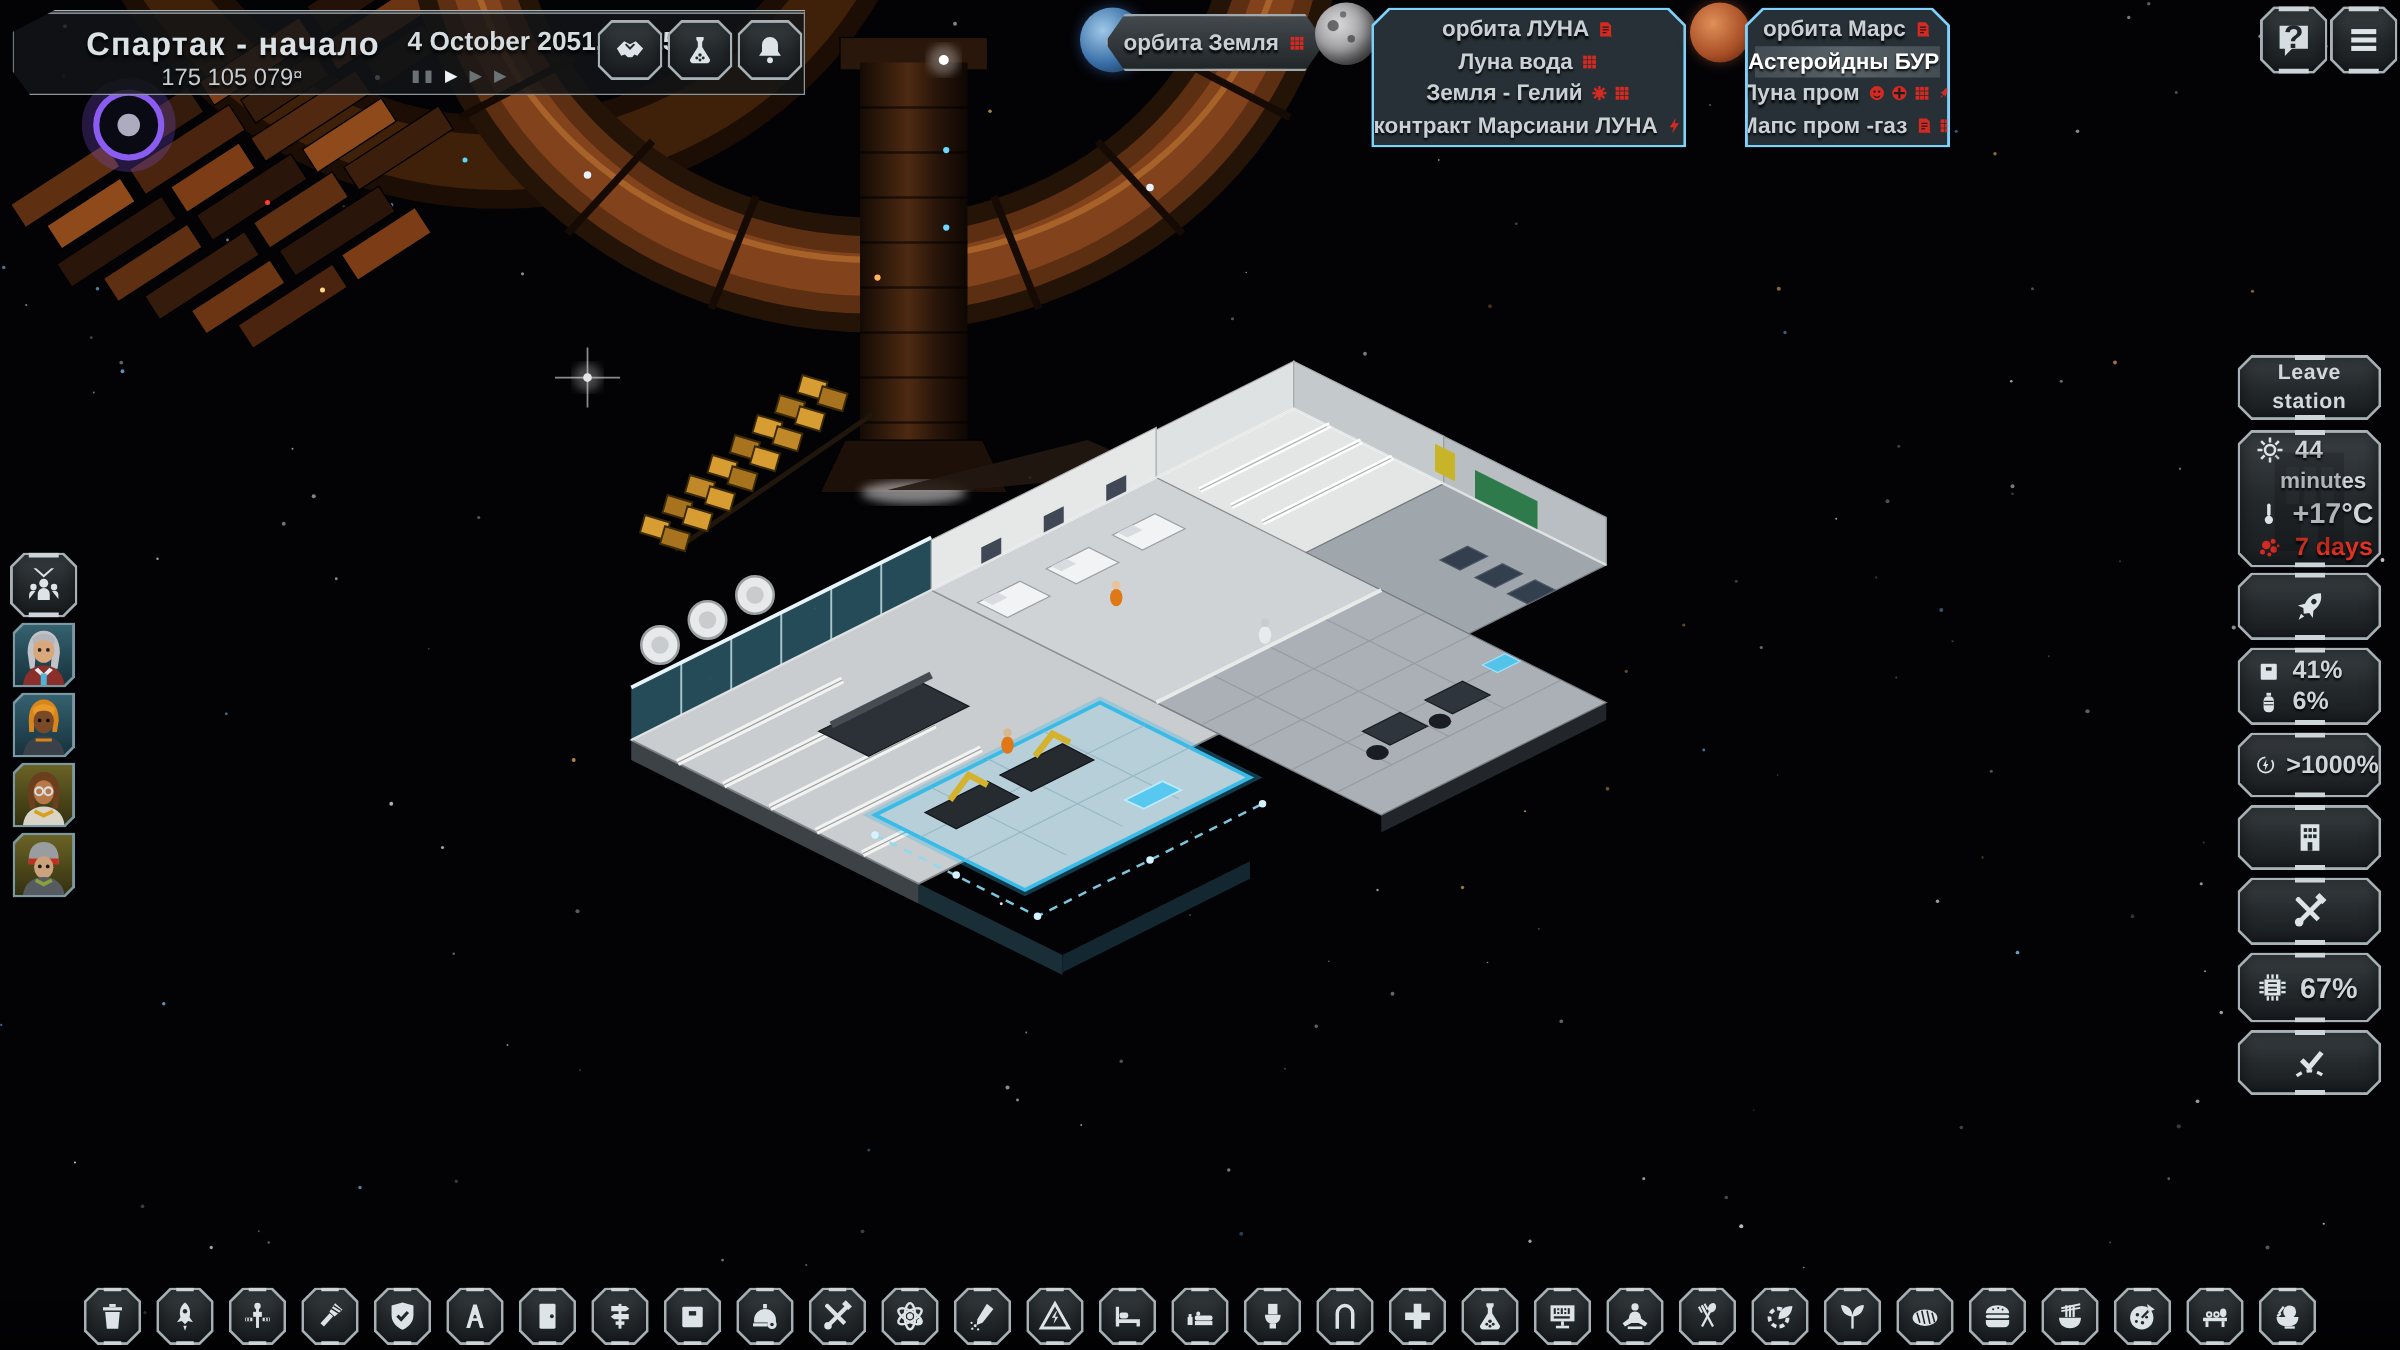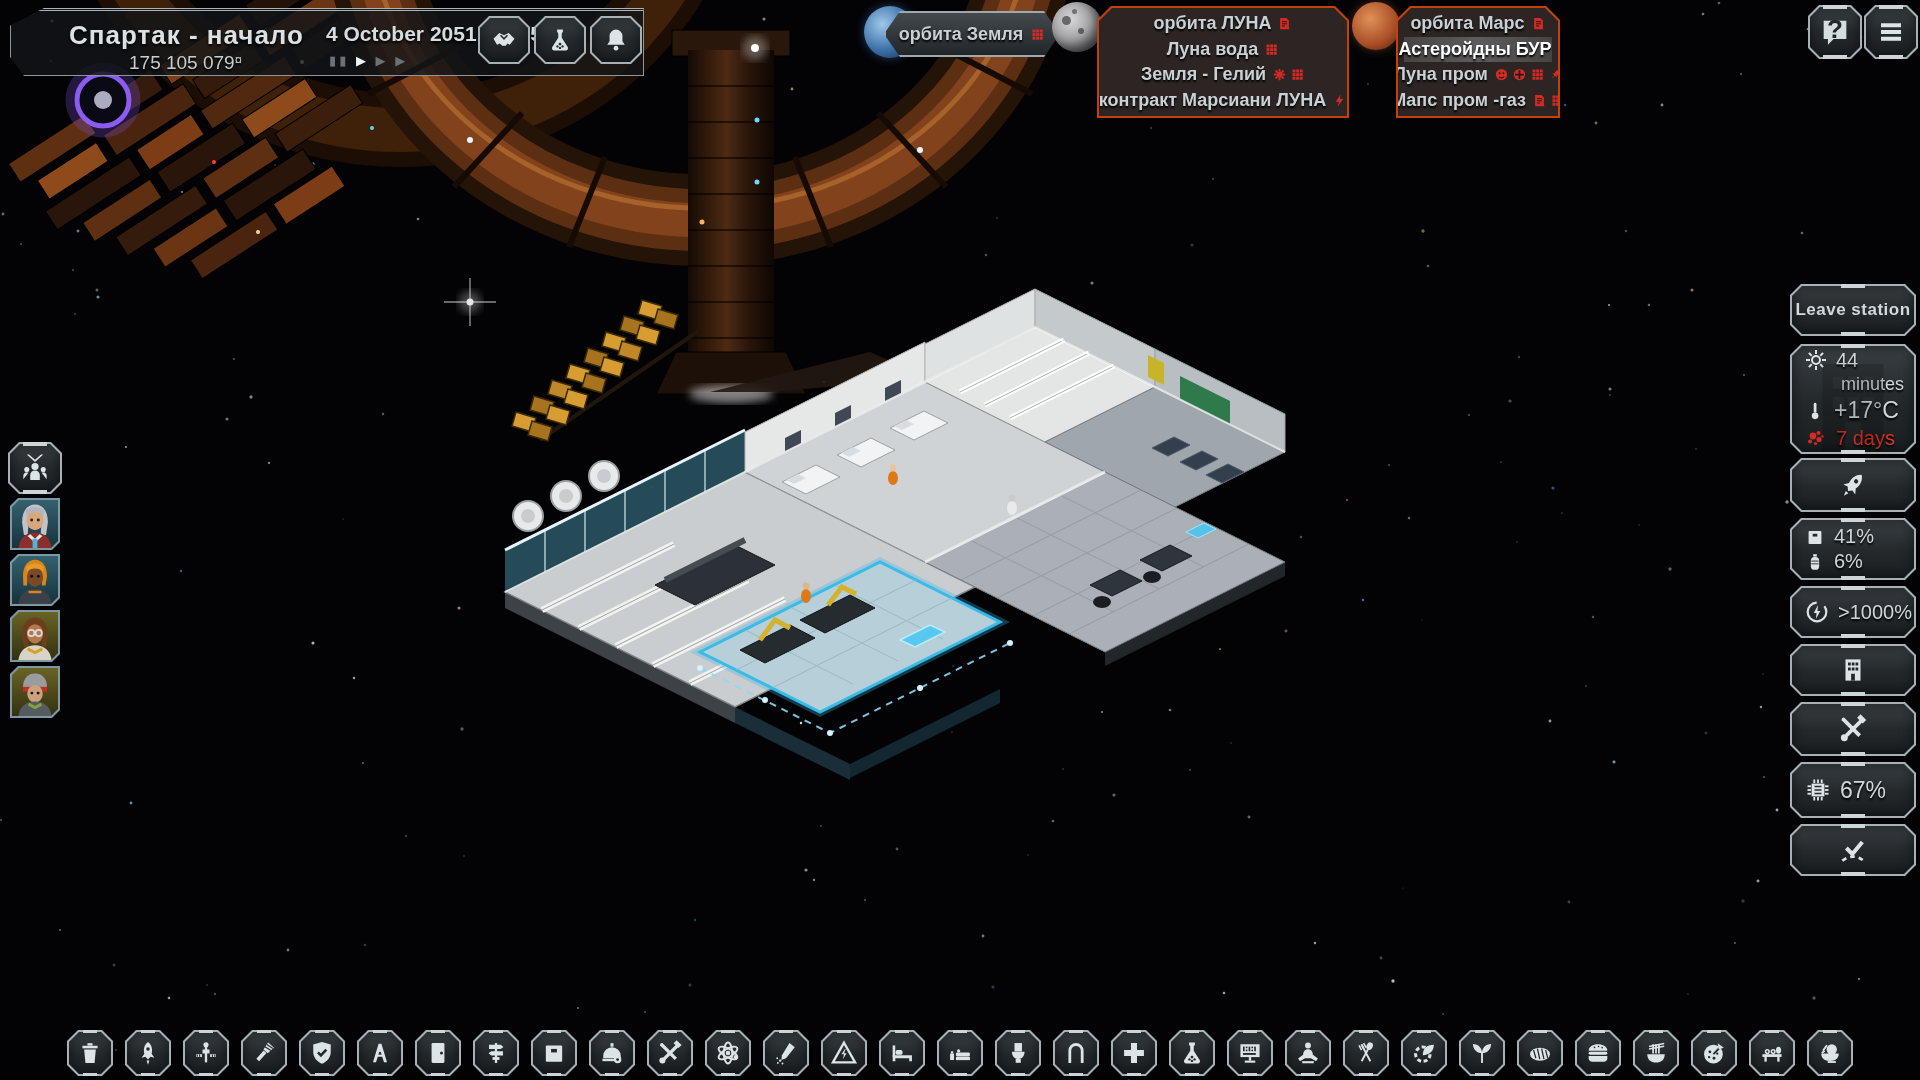--- a/index.html
+++ b/index.html
@@ -28,44 +28,44 @@
   #hdr .date{position:absolute;left:258px;top:11px;width:330px;text-align:center;font-size:21px;font-weight:bold;color:#d6dde0;text-shadow:0 2px 3px #000;}
   #speed{position:absolute;left:318px;top:42px;font-size:13px;letter-spacing:3px;color:#6a7276;}
   #speed .on{color:#eef3f5}
   .hbtn{width:52px;height:48px}
   .hbtn .ic{width:28px;height:28px}
   
   .globe{position:absolute;border-radius:50%;}
   #earthPill{left:884px;top:11px;width:172px;height:42px;background:linear-gradient(180deg,#43494d,#212629);
     border:2px solid #9fa9ad;clip-path:polygon(16px 0,calc(100% - 16px) 0,100% 50%,calc(100% - 16px) 100%,16px 100%,0 50%);
     display:flex;align-items:center;justify-content:center;gap:7px;}
-  .opanel{background:#c2410c;clip-path:polygon(14px 0,calc(100% - 14px) 0,100% 14px,100% 100%,0 100%,0 14px);}
+  .opanel{background:#7dd3fc;clip-path:polygon(14px 0,calc(100% - 14px) 0,100% 14px,100% 100%,0 100%,0 14px);}
   .opanel>.inner{position:absolute;inset:2px;background:rgba(32,36,39,.93);
     clip-path:polygon(13px 0,calc(100% - 13px) 0,100% 13px,100% 100%,0 100%,0 13px);
     display:flex;flex-direction:column;justify-content:space-evenly;padding:2px 6px;box-sizing:border-box;}
   .orow{display:flex;align-items:center;justify-content:center;gap:6px;height:25px;}
   .olabel{font-size:18px;font-weight:bold;color:#c9d1d5;text-shadow:0 2px 2px #000;white-space:nowrap}
   .orow[data-hl="true"]{background:linear-gradient(90deg,rgba(150,160,165,.25),rgba(150,160,165,.45),rgba(150,160,165,.25));}
   .orow[data-hl="true"] .olabel{color:#fff}
   .ricons{color:#d42a22;display:flex;gap:3px;align-items:center}
   
   .sysbtn{width:54px;height:54px}
   .help-q{position:absolute;font-size:26px;font-weight:bold;color:#20272b;top:7px;left:50%;transform:translateX(-50%)}
   
   .avatar{position:absolute;left:10px;width:50px;height:52px;background:#7c98a2;
     clip-path:polygon(8px 0,100% 0,100% calc(100% - 8px),calc(100% - 8px) 100%,0 100%,0 8px);}
   .avatar>.inner{position:absolute;inset:2px;clip-path:polygon(7px 0,100% 0,100% calc(100% - 7px),calc(100% - 7px) 100%,0 100%,0 7px);}
   .avatar[data-theme="blue"]>.inner{background:linear-gradient(180deg,#35616f,#16323d)}
   .avatar[data-theme="olive"]>.inner{background:linear-gradient(180deg,#6a6326,#33300f)}
   .avatar svg{width:100%;height:100%}
   
-  .rp{left:1790px;width:126px}
+  .rp{left:1790px;width:115px}
   .rp .inner{flex-direction:column;gap:2px}
   .rrow{display:flex;align-items:center;gap:8px;width:100%;justify-content:flex-start;padding-left:12px;box-sizing:border-box}
-  .rtxt{font-size:20px;font-weight:normal;color:#cfd6da;text-shadow:0 2px 2px #000}
+  .rtxt{font-size:20px;font-weight:bold;color:#cfd6da;text-shadow:0 2px 2px #000}
   .red{color:#e03222}
   #leave .inner{font-size:17px;font-weight:bold;text-align:center;line-height:1.35;letter-spacing:.5px}
   .wm{position:absolute;inset:0;opacity:.16;color:#cfd6da}
   
   .tbtn{width:46px;height:46px}
   .tbtn .ic{width:28px;height:28px}
   #tbband{left:0;top:1022px;width:1920px;height:58px;background:linear-gradient(180deg,rgba(0,0,0,0),rgba(0,0,0,.55));}
 </style>
 </head>
 <body>

